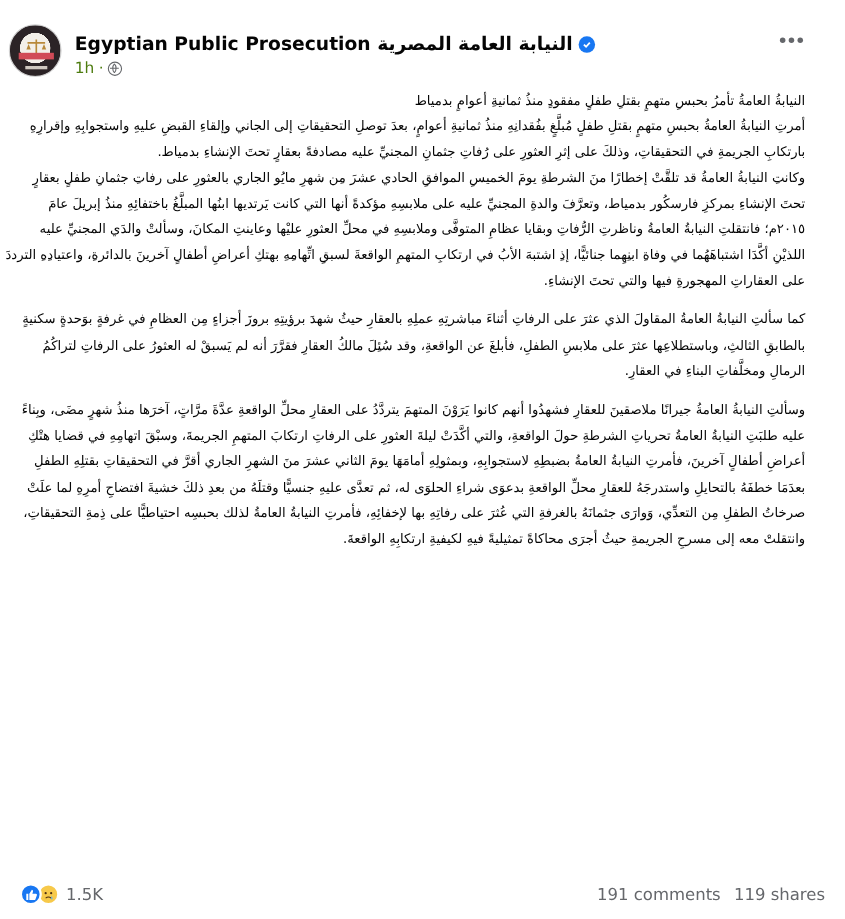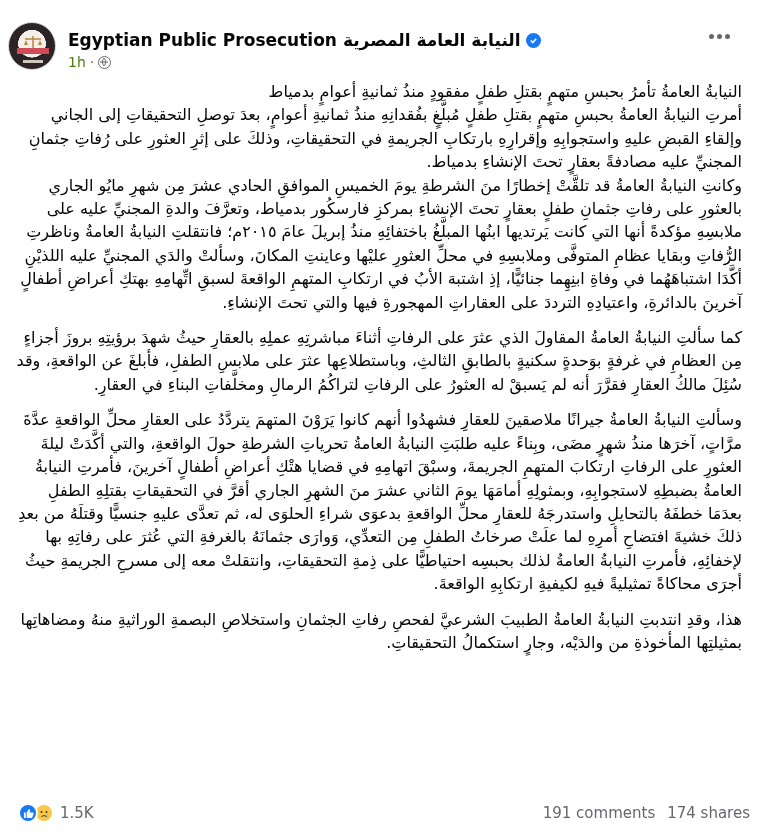--- a/index.html
+++ b/index.html
@@ -12,21 +12,21 @@
     .avatar .band { position: absolute; left: 8px; top: 25px; width: 32px; height: 6px; background: #d14a57; }
     .avatar .bottom-text { position: absolute; left: 14px; bottom: 6px; width: 20px; height: 3px; background: #cfc8c0; }
     .header-text { margin-left: 12px; display: flex; flex-direction: column; }
     .title-row { display: flex; align-items: center; gap: 5px; font-size: 17px; font-weight: bold; color: #050505; }
     .verified { width: 15px; height: 15px; border-radius: 50%; background: #1877f2; display: inline-flex; align-items: center; justify-content: center; }
     .meta-row { display: flex; align-items: center; gap: 4px; font-size: 14px; color: #4d7c0f; margin-top: 4px; }
     .globe { width: 13px; height: 13px; border: 1.5px solid #65676b; border-radius: 50%; display: inline-block; position: relative; }
     .more-btn { position: absolute; right: 18px; top: 24px; display: flex; gap: 3px; cursor: pointer; }
     .more-btn span { width: 5px; height: 5px; background: #65676b; border-radius: 50%; display: block; }
 
-    .post-body { position: absolute; left: 14px; top: 80px; width: 728px; direction: rtl; text-align: right; font-size: 16px; line-height: 23.4px; color: #050505; }
+    .post-body { position: absolute; left: 4px; top: 80px; width: 728px; direction: rtl; text-align: right; font-size: 12px; line-height: 23.4px; color: #050505; }
     .post-body p { margin-bottom: 12px; }
     .post-body p.headline { margin-bottom: 0; }
 
     .footer { position: absolute; left: 18px; top: 800px; width: 732px; height: 26px; display: flex; justify-content: space-between; align-items: center; }
     .reactions { display: flex; align-items: center; }
     .react-icon { width: 20px; height: 20px; border-radius: 50%; display: inline-flex; align-items: center; justify-content: center; border: 2px solid #fff; }
     .react-like { background: #1877f2; z-index: 2; }
     .react-sad { background: #f7c94a; margin-left: -4px; z-index: 1; position: relative; }
     .react-count { font-size: 15px; color: #65676b; margin-left: 6px; }
     .stats { display: flex; gap: 12px; font-size: 15px; color: #65676b; }
@@ -71,21 +71,20 @@
     <span></span>
   </div>
 </div>
 
 <div class="post-body">
   <p class="headline">النيابةُ العامةُ تأمرُ بحبسِ متهمٍ بقتلِ طفلٍ مفقودٍ منذُ ثمانيةِ أعوامٍ بدمياط</p>
   <p style="white-space: pre-line;">أمرتِ النيابةُ العامةُ بحبسِ متهمٍ بقتلِ طفلٍ مُبلَّغٍ بفُقدانِهِ منذُ ثمانيةِ أعوامٍ، بعدَ توصلِ التحقيقاتِ إلى الجاني وإلقاءِ القبضِ عليهِ واستجوابِهِ وإقرارِهِ بارتكابِ الجريمةِ في التحقيقاتِ، وذلكَ على إثرِ العثورِ على رُفاتِ جثمانِ المجنيِّ عليه مصادفةً بعقارٍ تحتَ الإنشاءِ بدمياط.
 وكانتِ النيابةُ العامةُ قد تلقَّتْ إخطارًا منَ الشرطةِ يومَ الخميسِ الموافقِ الحادي عشرَ مِن شهرِ مايُو الجاري بالعثورِ على رفاتِ جثمانِ طفلٍ بعقارٍ تحتَ الإنشاءِ بمركزِ فارسكُور بدمياط، وتعرَّفَ والدةِ المجنيِّ عليه على ملابسِهِ مؤكدةً أنها التي كانت يَرتديها ابنُها المبلَّغُ باختفائِهِ منذُ إبريلَ عامَ ٢٠١٥م؛ فانتقلتِ النيابةُ العامةُ وناظرتِ الرُّفاتِ وبقايا عظامِ المتوفَّى وملابسِهِ في محلِّ العثورِ عليْها وعاينتِ المكانَ، وسألتْ والدَي المجنيِّ عليه اللذيْنِ أكَّدَا اشتباهَهُما في وفاةِ ابنِهِما جنائيًّا، إذِ اشتبهَ الأبُ في ارتكابِ المتهمِ الواقعةَ لسبقِ اتِّهامِهِ بهتكِ أعراضِ أطفالٍ آخرينَ بالدائرةِ، واعتيادِهِ الترددَ على العقاراتِ المهجورةِ فيها والتي تحتَ الإنشاءِ.</p>
   <p>كما سألتِ النيابةُ العامةُ المقاولَ الذي عثرَ على الرفاتِ أثناءَ مباشرتِهِ عملِهِ بالعقارِ حيثُ شهدَ برؤيتِهِ بروزَ أجزاءٍ مِن العظامِ في غرفةٍ بوَحدةٍ سكنيةٍ بالطابقِ الثالثِ، وباستطلاعِها عثرَ على ملابسِ الطفلِ، فأبلغَ عن الواقعةِ، وقد سُئِلَ مالكُ العقارِ فقرَّرَ أنه لم يَسبقْ له العثورُ على الرفاتِ لتراكُمُ الرمالِ ومخلَّفاتِ البناءِ في العقارِ.</p>
   <p>وسألتِ النيابةُ العامةُ جيرانًا ملاصقينَ للعقارِ فشهدُوا أنهم كانوا يَرَوْنَ المتهمَ يتردَّدُ على العقارِ محلِّ الواقعةِ عدَّةَ مرَّاتٍ، آخرَها منذُ شهرٍ مضَى، وبِناءً عليه طلبَتِ النيابةُ العامةُ تحرياتِ الشرطةِ حولَ الواقعةِ، والتي أكَّدَتْ ليلةَ العثورِ على الرفاتِ ارتكابَ المتهمِ الجريمةَ، وسبْقَ اتهامِهِ في قضايا هتْكِ أعراضِ أطفالٍ آخرينَ، فأمرتِ النيابةُ العامةُ بضبطِهِ لاستجوابِهِ، وبمثولِهِ أمامَهَا يومَ الثاني عشرَ منَ الشهرِ الجاري أقرَّ في التحقيقاتِ بقتلِهِ الطفلِ بعدَمَا خطفَهُ بالتحايلِ واستدرجَهُ للعقارِ محلِّ الواقعةِ بدعوَى شراءِ الحلوَى له، ثم تعدَّى عليهِ جنسيًّا وقتلَهُ من بعدِ ذلكَ خشيةَ افتضاحِ أمرِهِ لما علَتْ صرخاتُ الطفلِ مِن التعدِّي، وَوارَى جثمانَهُ بالغرفةِ التي عُثرَ على رفاتِهِ بها لإخفائِهِ، فأمرتِ النيابةُ العامةُ لذلك بحبسِه احتياطيًّا على ذِمةِ التحقيقاتِ، وانتقلتْ معه إلى مسرحِ الجريمةِ حيثُ أجرَى محاكاةً تمثيليةً فيهِ لكيفيةِ ارتكابِهِ الواقعةَ.</p>
-  <p>هذا، وقدِ انتدبتِ النيابةُ العامةُ الطبيبَ الشرعيَّ لفحصِ رفاتِ الجثمانِ واستخلاصِ البصمةِ الوراثيةِ منهُ ومضاهاتِها بمثيلتِها المأخوذةِ من والدَيْه، وجارٍ استكمالُ التحقيقاتِ.</p>
 </div>
 
 <div class="footer">
   <div class="reactions">
     <span class="react-icon react-like">
       <svg width="11" height="11" viewBox="0 0 12 12">
           <path d="M1 5 H3 V11 H1 Z M4 5 L6.5 1 C7.5 1 8 2 7.5 3.5 L7 5 H10.5 C11.3 5 11.8 5.8 11.5 6.5 L10 10.5 C9.8 11 9.4 11 9 11 H4 Z" fill="#fff"></path>
         </svg>
     </span>
     <span class="react-icon react-sad">
@@ -93,15 +92,15 @@
           <circle cx="4.5" cy="6" r="1" fill="#4a2d12"></circle>
           <circle cx="9.5" cy="6" r="1" fill="#4a2d12"></circle>
           <path d="M4.5 10.5 Q7 8.5 9.5 10.5" stroke="#4a2d12" stroke-width="1" fill="none"></path>
           <path d="M10 8 Q11 10 10.5 11.5 Q9.8 12.2 9.5 11 Z" fill="#5ab0f0"></path>
         </svg>
     </span>
     <span class="react-count">1.5K</span>
   </div>
   <div class="stats">
     <span>191 comments</span>
-    <span>174 shares</span>
+    <span>119 shares</span>
   </div>
 </div>
 
 </body></html>

